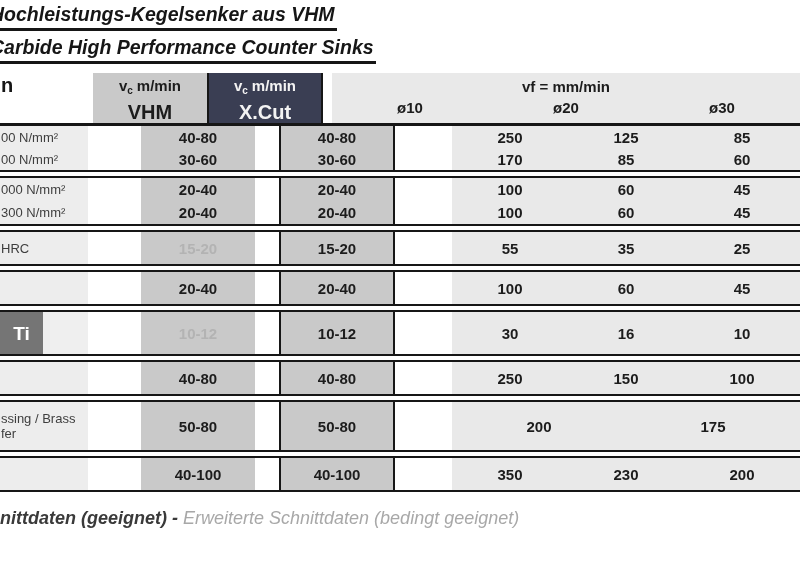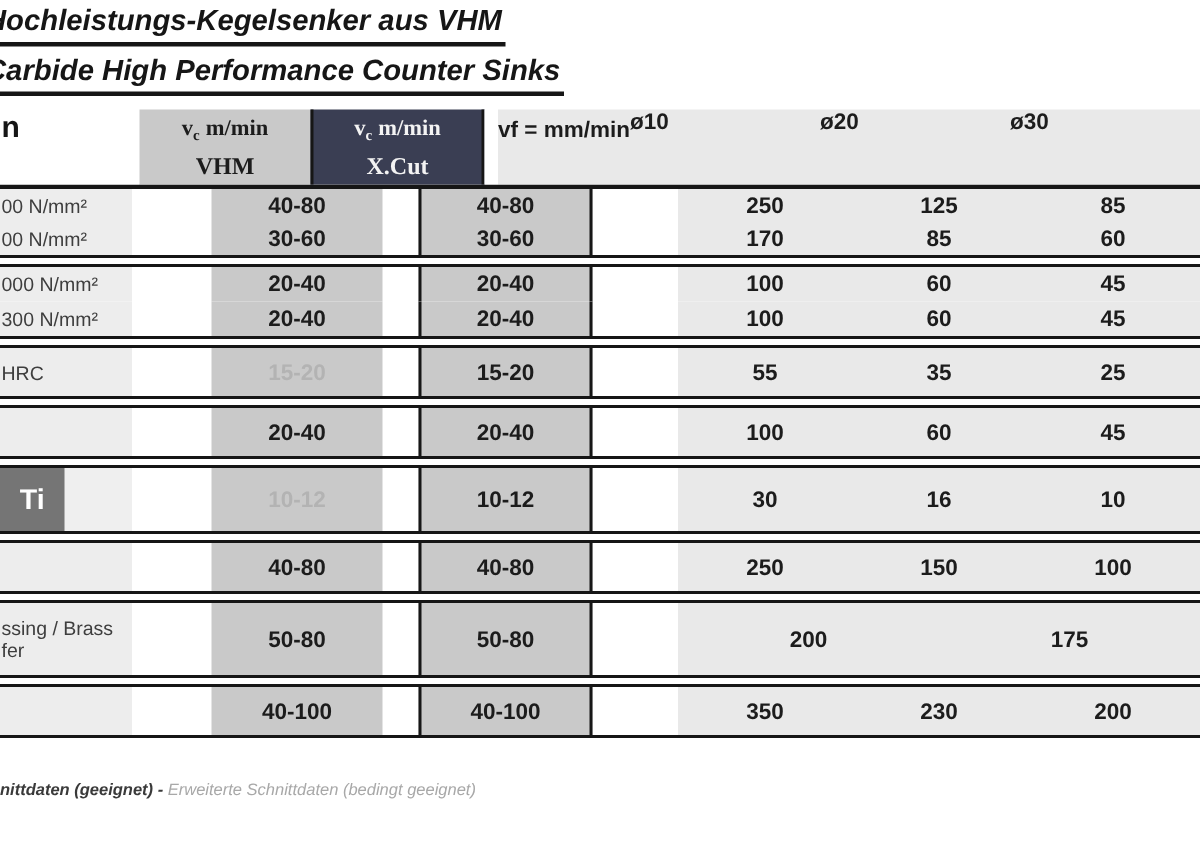--- a/index.html
+++ b/index.html
@@ -26,44 +26,44 @@
   .gapB  { width:9px; background:#fff; }
   .vf    { flex:1; background:#e9e9e9; display:flex; }
   .vfcell{ flex:1; display:flex; align-items:center; justify-content:center;
            font-weight:bold; font-size:15px; color:#1c1c1c; }
   .muted { color:#b3b3b3; }
 
   
   .thead { display:flex; height:50px; }
   .thead .lab { background:#ffffff; align-items:flex-start; padding-top:5px;
                 font-size:20px; font-weight:bold; color:#161616; }
-  .hcell { display:flex; flex-direction:column; justify-content:center;font-family:Liberation Serif, serif; }
+  .hcell { display:flex; flex-direction:column; justify-content:center; }
   .thead .vhm, .thead .xcut { flex-direction:column; }
   .thead .xcut { background:#3a3e53; color:#f3f3f3; }
   .hline1 { font-size:15px; font-weight:bold; line-height:22px; }
-  .hline2 { font-size:16px; font-weight:bold; line-height:20px; }
+  .hline2 { font-size:20px; font-weight:bold; line-height:20px; }
   .sub { font-size:10px; vertical-align:-3px; font-weight:bold; }
   .unit { margin-left:4px; }
-  .thead .vf { }
+  .thead .vf { flex-direction:column; }
   .vf-title { text-align:center; font-size:15px; font-weight:bold; color:#1c1c1c; line-height:24px; padding-top:2px; }
   .vf-subs { display:flex; flex:1; }
-  .vf-subs > div { flex:1; text-align:left; font-size:15px; font-weight:bold; color:#1c1c1c; }
+  .vf-subs > div { flex:1; text-align:center; font-size:15px; font-weight:bold; color:#1c1c1c; }
 
   
   .group { border-top:2px solid #161616; border-bottom:2px solid #161616; margin-top:4px; }
   .group.first { border-top:3px solid #161616; margin-top:0; }
   .h22 { height:22px; } .h23 { height:23px; } .h46 { height:32px; }
   .h42 { height:42px; } .h48 { height:48px; } .h32 { height:32px; }
 
   .lab-ti { padding-left:0; background:#efefef; }
   .ti-box { width:43px; height:100%; background:#757575; color:#ffffff; font-weight:bold;
             font-size:19px; display:flex; align-items:center; justify-content:center;text-align:center; }
 
   
-  .footer { position:absolute; top:521px; left:0; white-space:nowrap; font-style:italic; font-size:11px; }
+  .footer { position:absolute; top:508px; left:0; white-space:nowrap; font-style:italic; font-size:18px; }
   .footer .dark { font-weight:bold; color:#3a3a3a; }
   .footer .gray { color:#a8a8a8; }
 </style>
 </head>
 <body>
 
 <div class="page">
 
   <div class="title">
     <span class="title-line"><span>Hochleistungs-Kegelsenker aus VHM</span></span>

